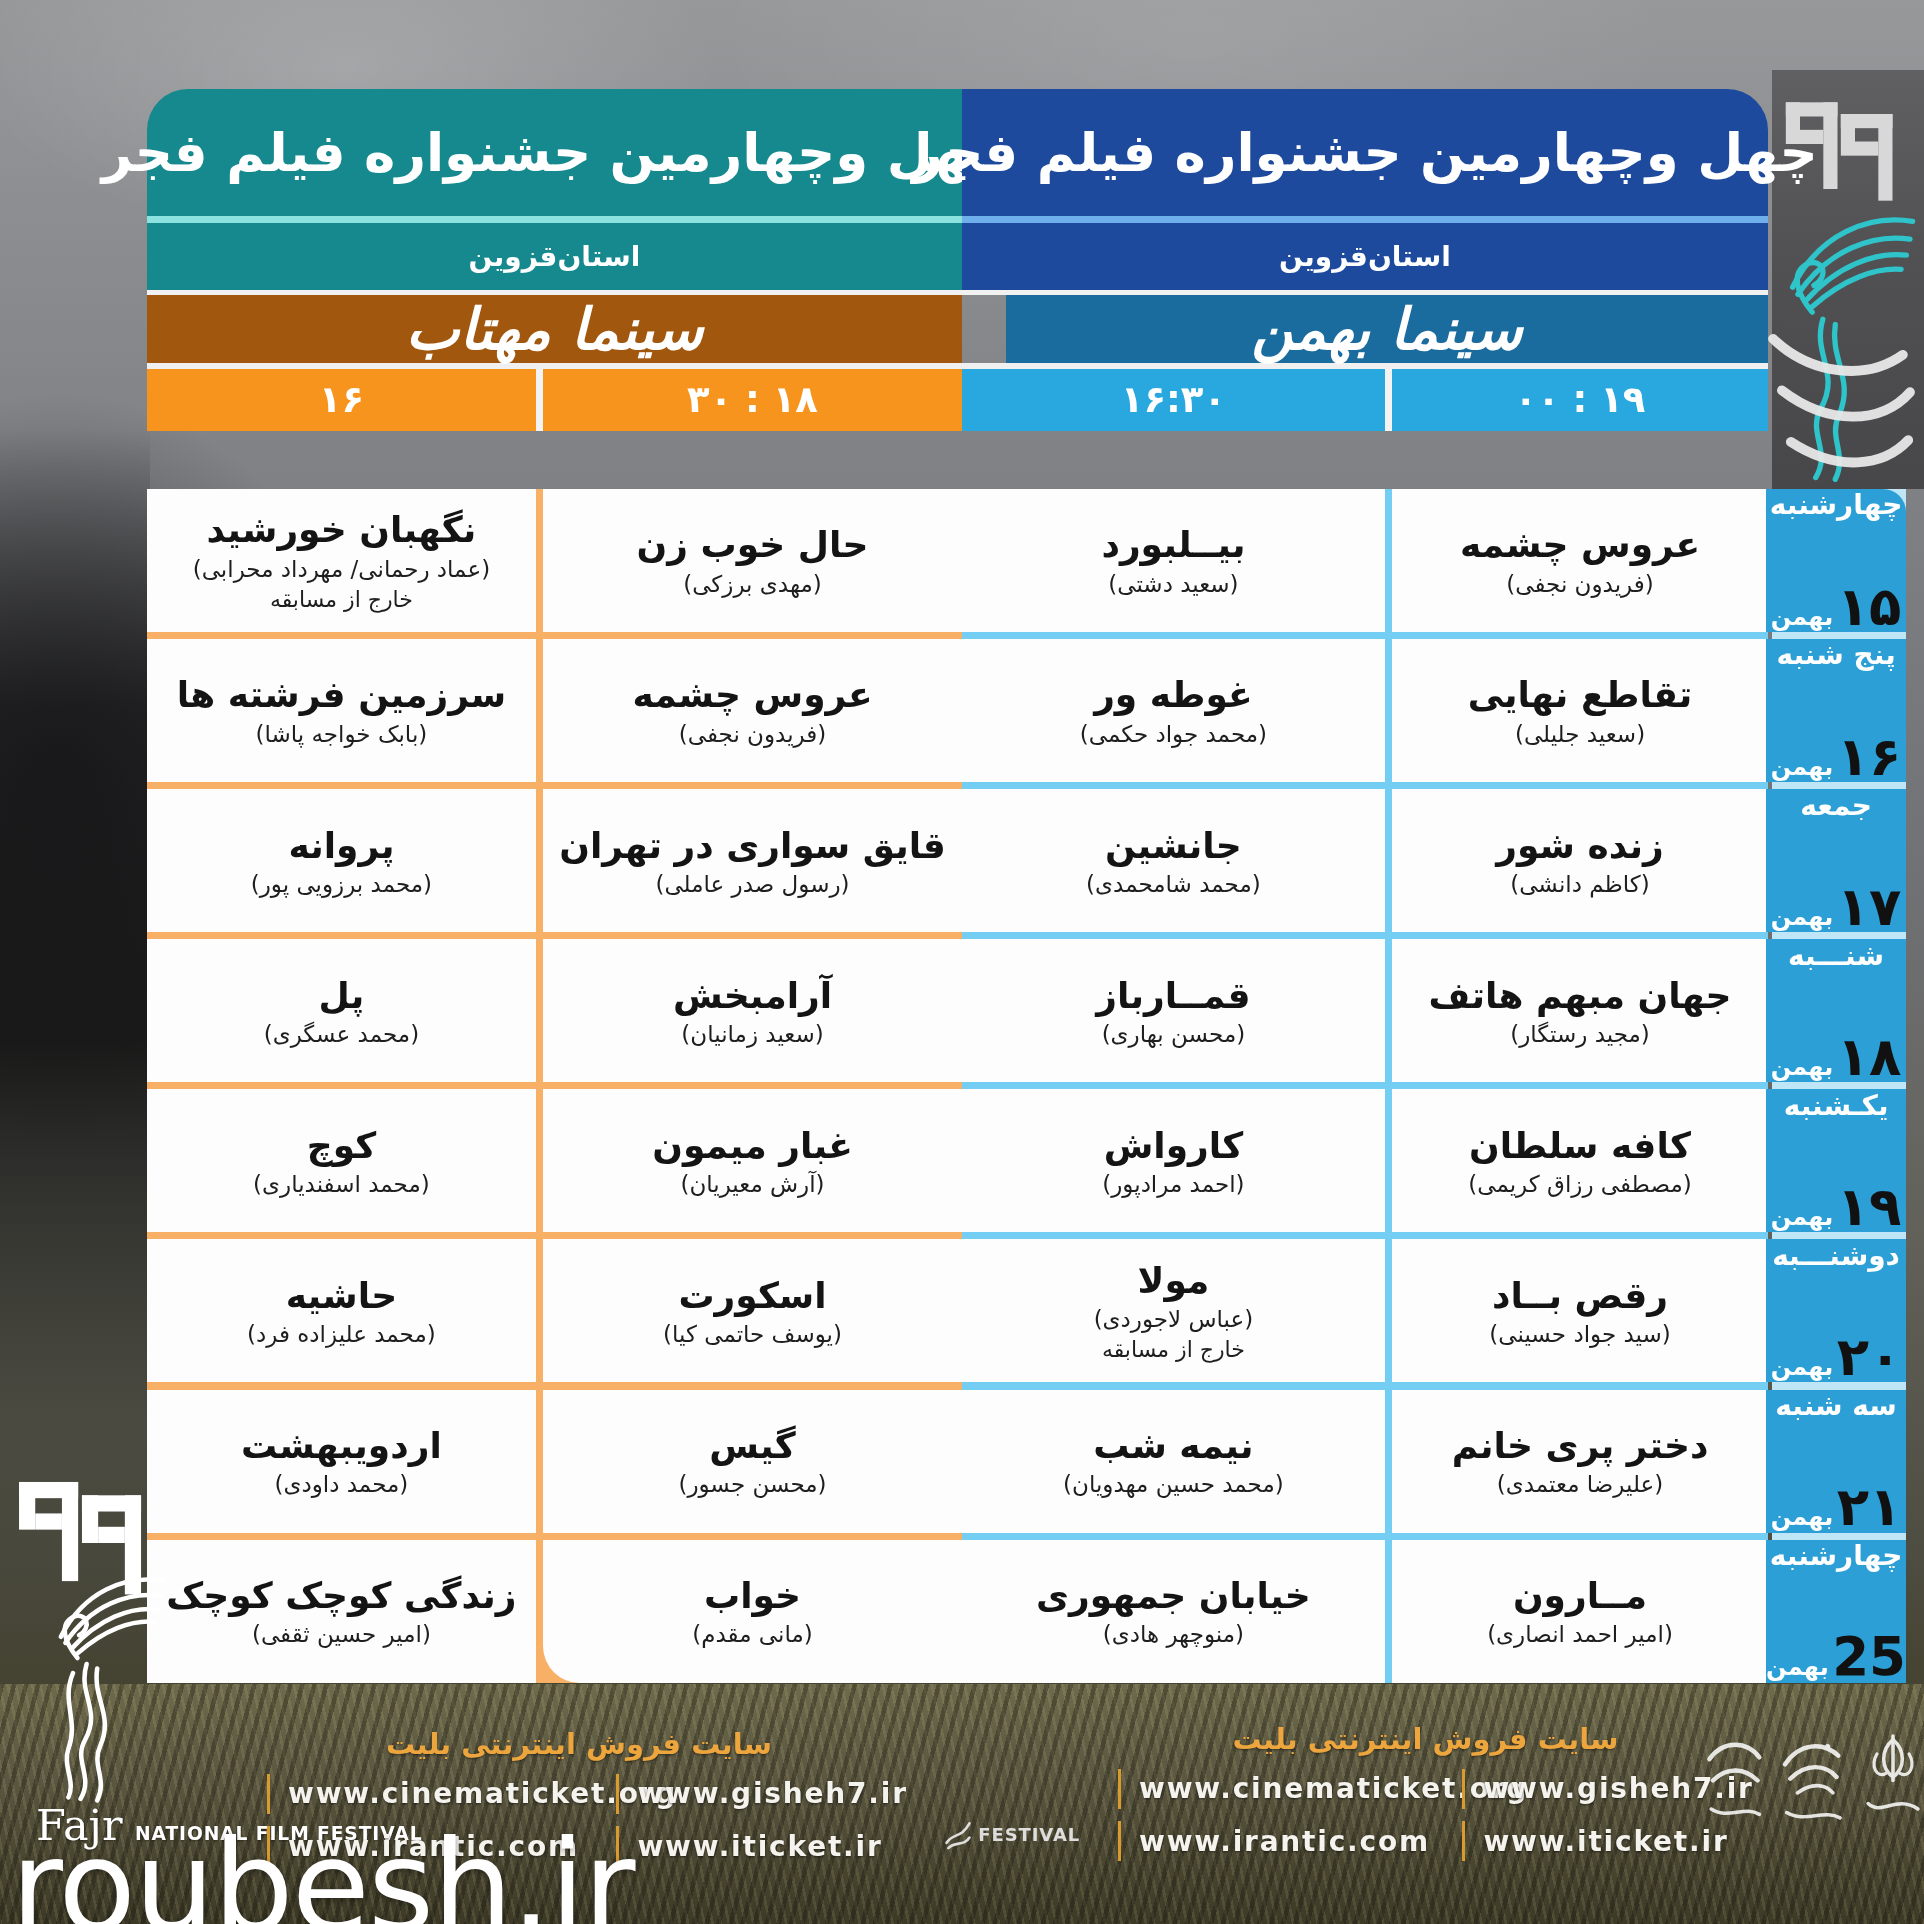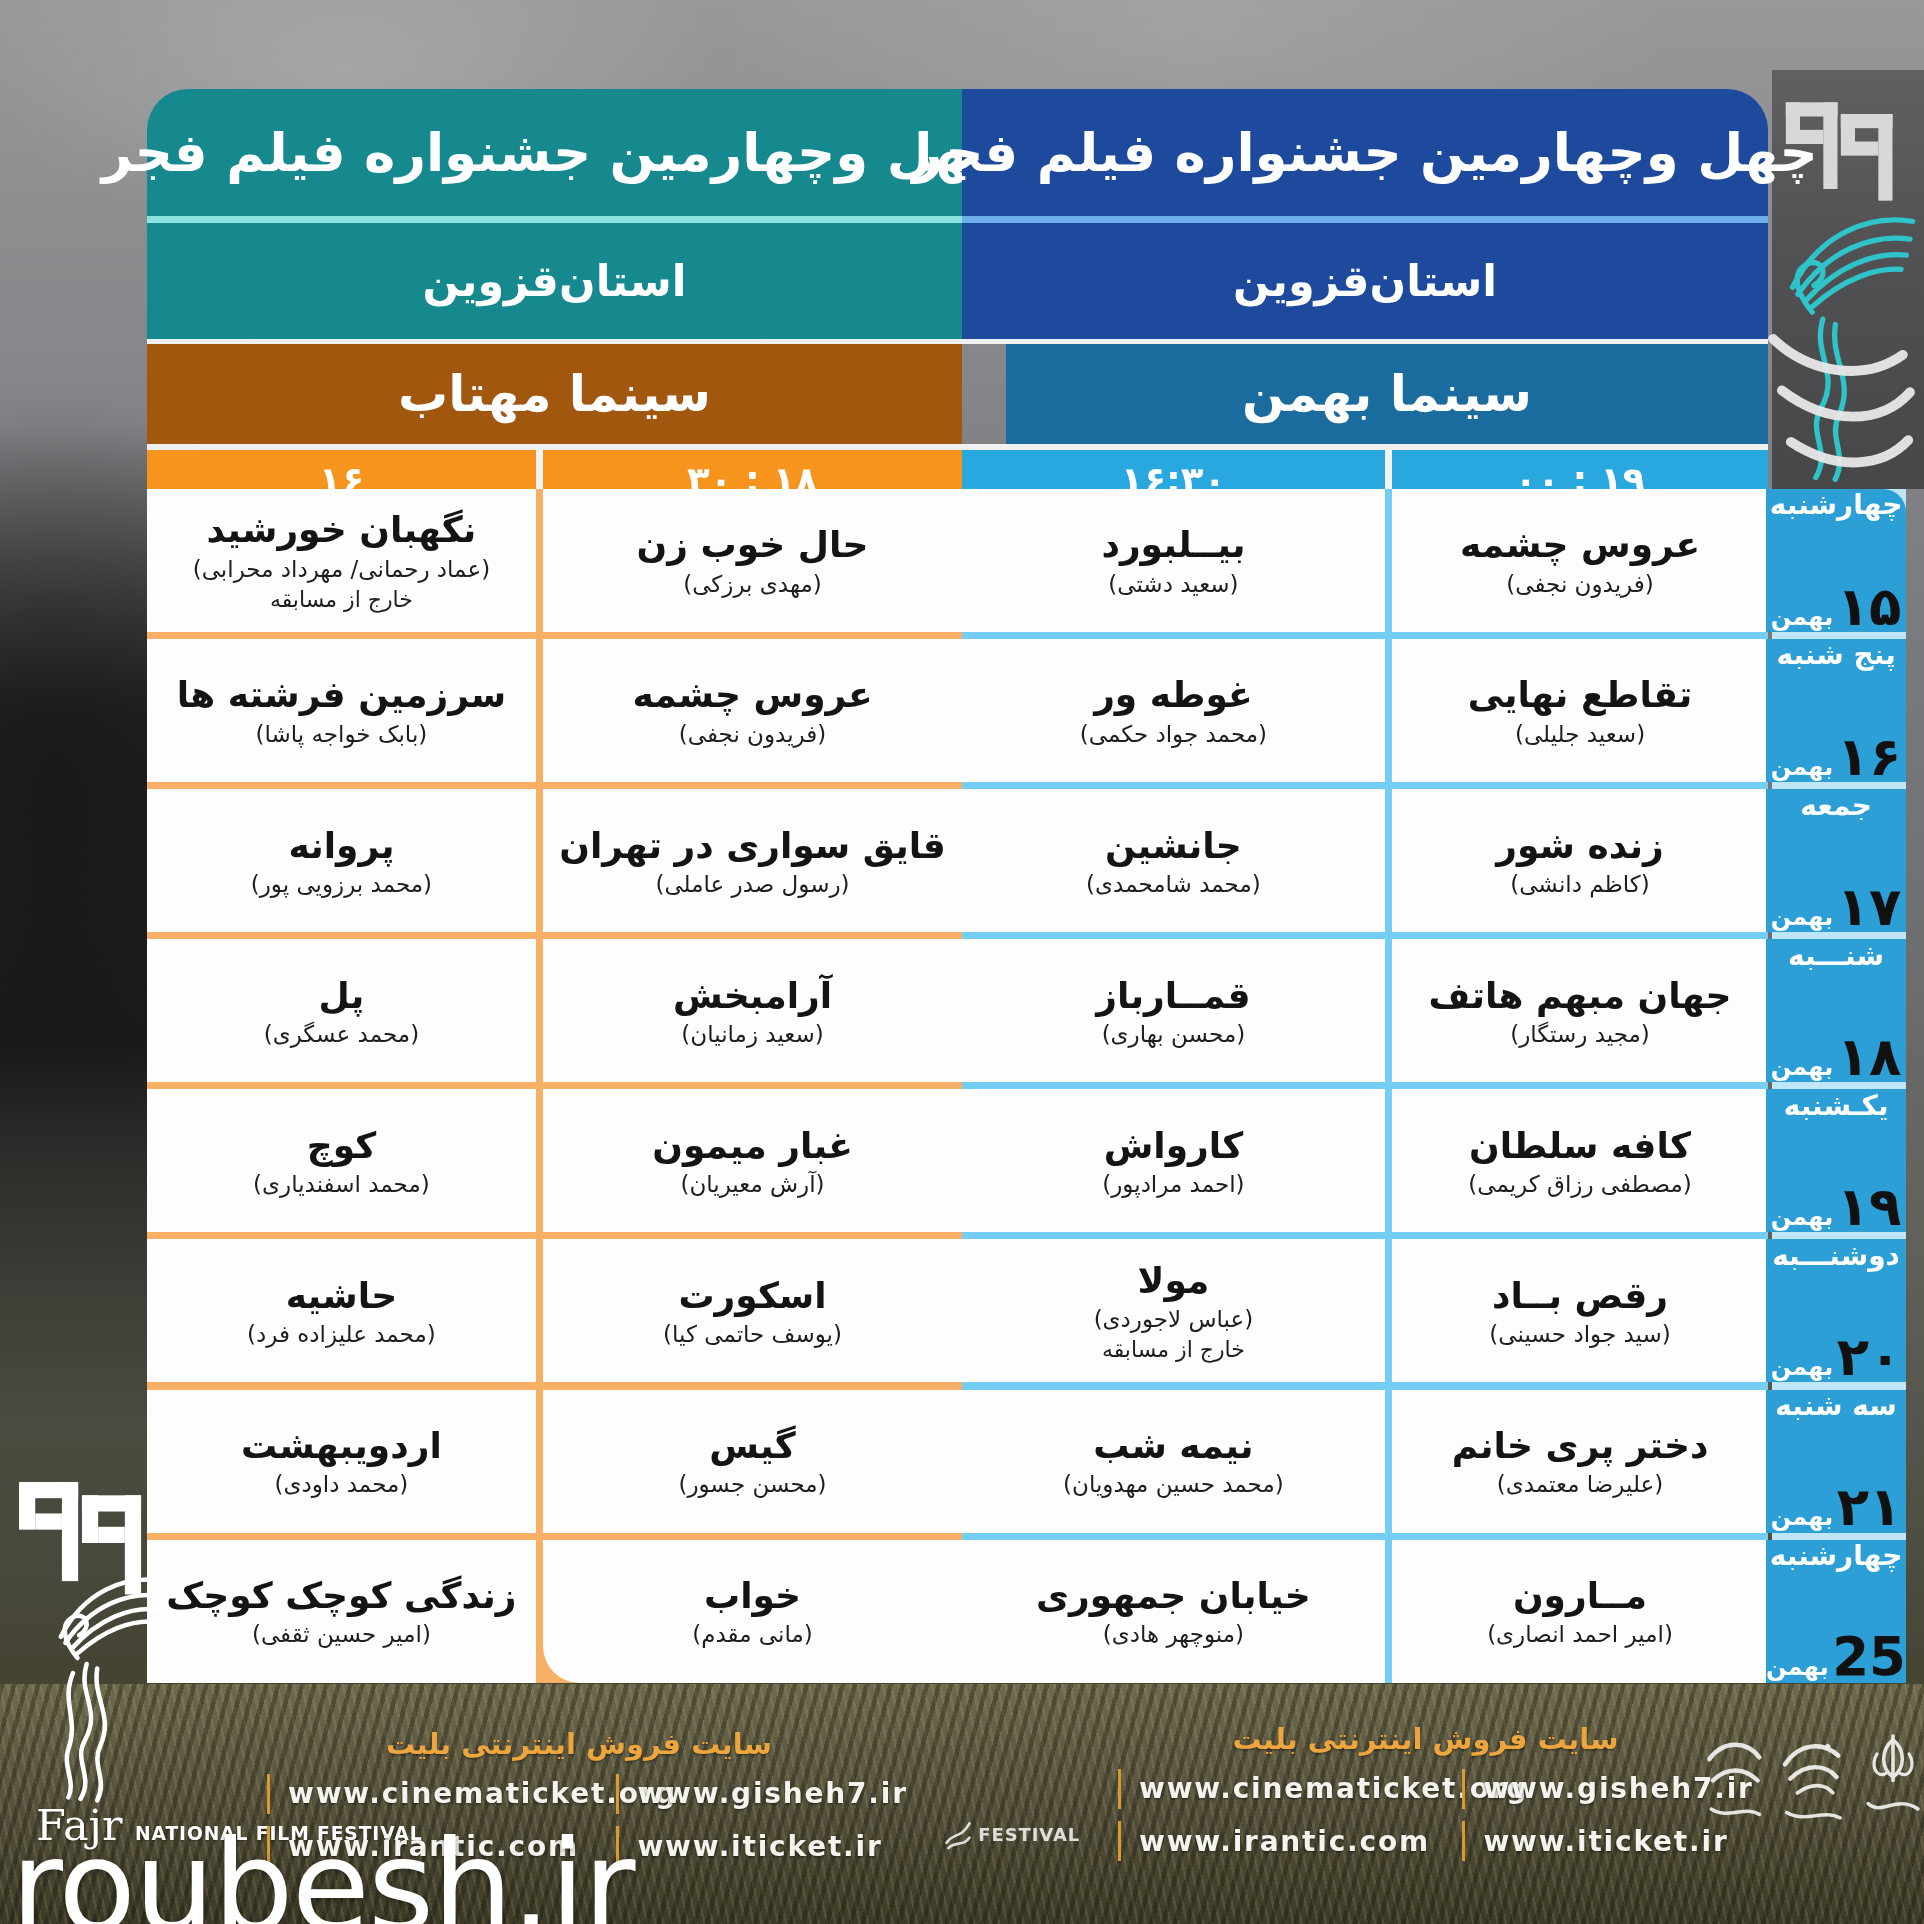--- a/index.html
+++ b/index.html
@@ -39,22 +39,22 @@
   .title-band{height:127px;font-size:53px;white-space:nowrap;}
   .teal{background:#15898e;}
   .royal{background:#1d4a9c;}
   .brown{background:#a2570f;}
   .midblue{background:#1a6b9e;margin-left:44px;}
   .corner-tl{border-radius:41px 0 0 0;}
   .corner-tr{border-radius:0 41px 0 0;}
   .sep8-teal{height:7.1px;background:#8be2df;}
   .sep8-blue{height:7.1px;background:#6fb0ec;}
   .sep6{height:5.3px;background:rgba(255,255,255,.88);}
-  .prov-band{height:116px;font-size:43px;}
-  .cine-band{height:100px;font-size:50px;}
+  .prov-band{height:67px;font-size:28px;}
+  .cine-band{height:68px;font-size:57px;font-style:italic;}
   .times{display:grid;gap:7.1px;background:rgba(255,255,255,.9);}
   .times-left{grid-template-columns:419px 389px;}
   .times-right{grid-template-columns:376px 423px;}
   .time{height:62px;display:flex;align-items:center;justify-content:center;
         color:#fff;font-size:37px;font-weight:bold;}
   .time-orange{background:#f7941d;}
   .time-lblue{background:#29a8e0;}
   
   .rows{position:absolute;top:489px;display:grid;grid-auto-rows:143px;gap:7.1px;}
   #rows-mahtab{left:147px;width:815px;grid-template-columns:419px 389px;background:#f8b067;}

